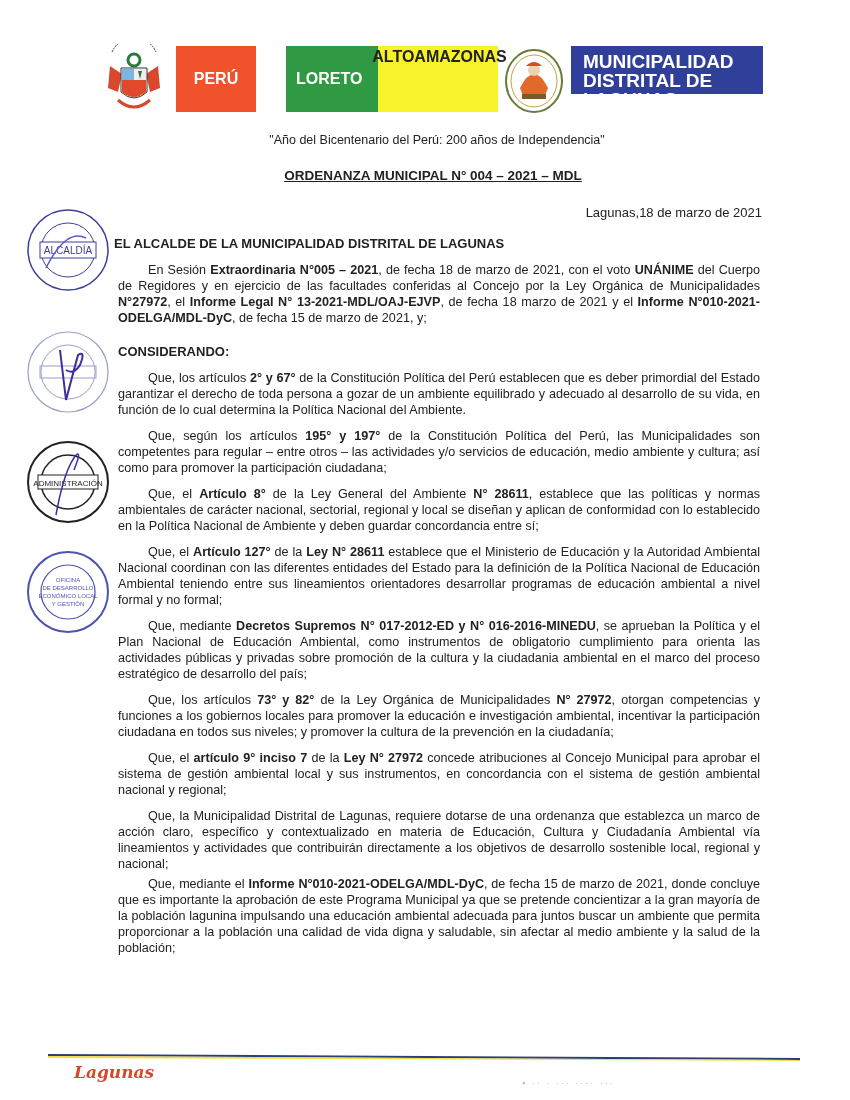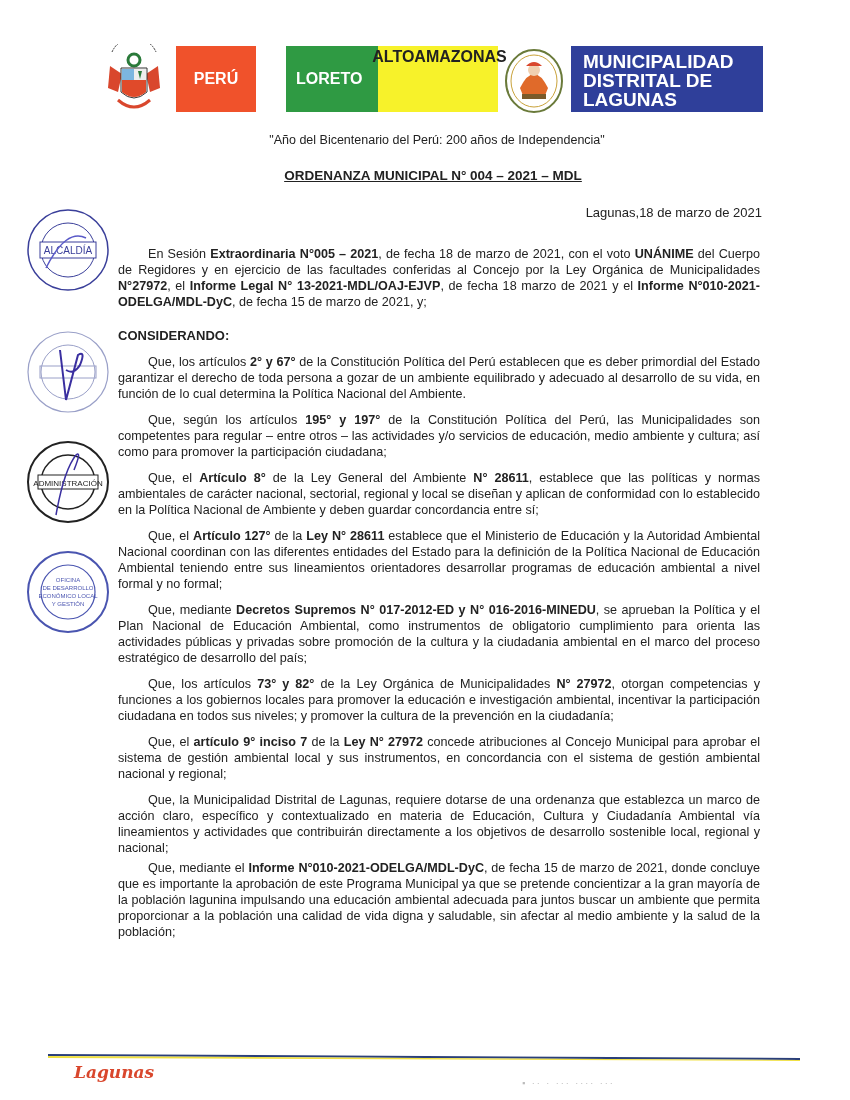--- a/index.html
+++ b/index.html
@@ -5,21 +5,21 @@
   html,body{margin:0;padding:0;background:#fff;}
   body{width:850px;height:1100px;position:relative;overflow:hidden;font-family:"Liberation Sans",sans-serif;color:#222;}
   .abs{position:absolute;}
   
   .crest{left:104px;top:44px;width:60px;height:72px;}
   .box{position:absolute;top:46px;height:66px;box-sizing:border-box;display:flex;align-items:center;font-weight:bold;font-size:16px;}
   .peru{left:176px;width:80px;background:#f0522b;color:#fff;justify-content:center;}
   .loreto{left:254px;width:118px;background:#2f9a43;color:#fff;padding-left:10px;margin-left:32px;}
   .alto{left:378px;width:120px;background:#f7f22a;color:#222;padding-left:3px;line-height:22px;flex-direction:row;align-items:flex-start;justify-content:center;}
   .seal{left:504px;top:48px;width:60px;height:66px;}
-  .muni{left:571px;top:46px;width:192px;height:66px;background:#2f3f9a;color:#fff;font-size:19px;line-height:19px;padding:6px 0 0 12px;box-sizing:border-box;flex-direction:column;align-items:flex-start;}
+  .muni{left:571px;top:46px;width:192px;height:48px;background:#2f3f9a;color:#fff;font-size:19px;line-height:19px;padding:6px 0 0 12px;box-sizing:border-box;flex-direction:column;align-items:flex-start;}
   .motto{left:0;width:850px;top:133px;text-align:center;font-size:12.5px;padding-left:24px;box-sizing:border-box;}
   .title{left:0;width:850px;top:168px;text-align:center;font-size:13.5px;font-weight:bold;padding-left:16px;box-sizing:border-box;}
   .title span{text-decoration:underline;}
   .date{right:88px;top:205px;font-size:13px;}
   .body{left:118px;width:642px;font-size:12.6px;line-height:16px;text-align:justify;}
   .p{text-indent:30px;margin:0;}
   .b{font-weight:bold;}
   .heading{font-weight:bold;font-size:13px;}
   .stamp{position:absolute;left:26px;width:84px;height:84px;}
   .footer-line{left:48px;top:1053px;width:752px;height:8px;}
@@ -92,20 +92,21 @@
 <svg class="stamp" style="top:550px" viewBox="0 0 84 84">
   <circle cx="42" cy="42" r="40" fill="none" stroke="#4a55b0" stroke-width="2"></circle>
   <circle cx="42" cy="42" r="27" fill="none" stroke="#4a55b0" stroke-width="1.2"></circle>
   <text x="42" y="32" font-size="6" text-anchor="middle" fill="#4a55b0" font-family="Liberation Sans, sans-serif">OFICINA</text>
   <text x="42" y="40" font-size="6" text-anchor="middle" fill="#4a55b0" font-family="Liberation Sans, sans-serif">DE DESARROLLO</text>
   <text x="42" y="48" font-size="6" text-anchor="middle" fill="#4a55b0" font-family="Liberation Sans, sans-serif">ECONÓMICO LOCAL</text>
   <text x="42" y="56" font-size="6" text-anchor="middle" fill="#4a55b0" font-family="Liberation Sans, sans-serif">Y GESTIÓN</text>
 </svg>
 
 <div class="abs body" style="top:236px">
+  <div class="heading" style="margin-left:-4px">EL ALCALDE DE LA MUNICIPALIDAD DISTRITAL DE LAGUNAS</div>
   <p class="p" style="margin-top:10px"><span>En Sesión </span><span class="b">Extraordinaria N°005 – 2021</span><span>, de fecha 18 de marzo de 2021, con el voto </span><span class="b">UNÁNIME</span><span> del Cuerpo de Regidores y en ejercicio de las facultades conferidas al Concejo por la Ley Orgánica de Municipalidades </span><span class="b">N°27972</span><span>, el </span><span class="b">Informe Legal N° 13-2021-MDL/OAJ-EJVP</span><span>, de fecha 18 marzo de 2021 y el </span><span class="b">Informe N°010-2021-ODELGA/MDL-DyC</span><span>, de fecha 15 de marzo de 2021, y;</span></p>
   <div class="heading" style="margin-top:18px">CONSIDERANDO:</div>
   <div id="cons">
       <p class="p" style="margin-top: 10px;"><span>Que, los artículos </span><span class="b">2° y 67°</span><span> de la Constitución Política del Perú establecen que es deber primordial del Estado garantizar el derecho de toda persona a gozar de un ambiente equilibrado y adecuado al desarrollo de su vida, en función de lo cual determina la Política Nacional del Ambiente.</span></p>
       <p class="p" style="margin-top: 10px;"><span>Que, según los artículos </span><span class="b">195° y 197°</span><span> de la Constitución Política del Perú, las Municipalidades son competentes para regular – entre otros – las actividades y/o servicios de educación, medio ambiente y cultura; así como para promover la participación ciudadana;</span></p>
       <p class="p" style="margin-top: 10px;"><span>Que, el </span><span class="b">Artículo 8°</span><span> de la Ley General del Ambiente </span><span class="b">N° 28611</span><span>, establece que las políticas y normas ambientales de carácter nacional, sectorial, regional y local se diseñan y aplican de conformidad con lo establecido en la Política Nacional de Ambiente y deben guardar concordancia entre sí;</span></p>
       <p class="p" style="margin-top: 10px;"><span>Que, el </span><span class="b">Artículo 127°</span><span> de la </span><span class="b">Ley N° 28611</span><span> establece que el Ministerio de Educación y la Autoridad Ambiental Nacional coordinan con las diferentes entidades del Estado para la definición de la Política Nacional de Educación Ambiental teniendo entre sus lineamientos orientadores desarrollar programas de educación ambiental a nivel formal y no formal;</span></p>
       <p class="p" style="margin-top: 10px;"><span>Que, mediante </span><span class="b">Decretos Supremos N° 017-2012-ED y N° 016-2016-MINEDU</span><span>, se aprueban la Política y el Plan Nacional de Educación Ambiental, como instrumentos de obligatorio cumplimiento para orienta las actividades públicas y privadas sobre promoción de la cultura y la ciudadania ambiental en el marco del proceso estratégico de desarrollo del país;</span></p>
       <p class="p" style="margin-top: 10px;"><span>Que, los artículos </span><span class="b">73° y 82°</span><span> de la Ley Orgánica de Municipalidades </span><span class="b">N° 27972</span><span>, otorgan competencias y funciones a los gobiernos locales para promover la educación e investigación ambiental, incentivar la participación ciudadana en todos sus niveles; y promover la cultura de la prevención en la ciudadanía;</span></p>
       <p class="p" style="margin-top: 10px;"><span>Que, el </span><span class="b">artículo 9° inciso 7</span><span> de la </span><span class="b">Ley N° 27972</span><span> concede atribuciones al Concejo Municipal para aprobar el sistema de gestión ambiental local y sus instrumentos, en concordancia con el sistema de gestión ambiental nacional y regional;</span></p>

